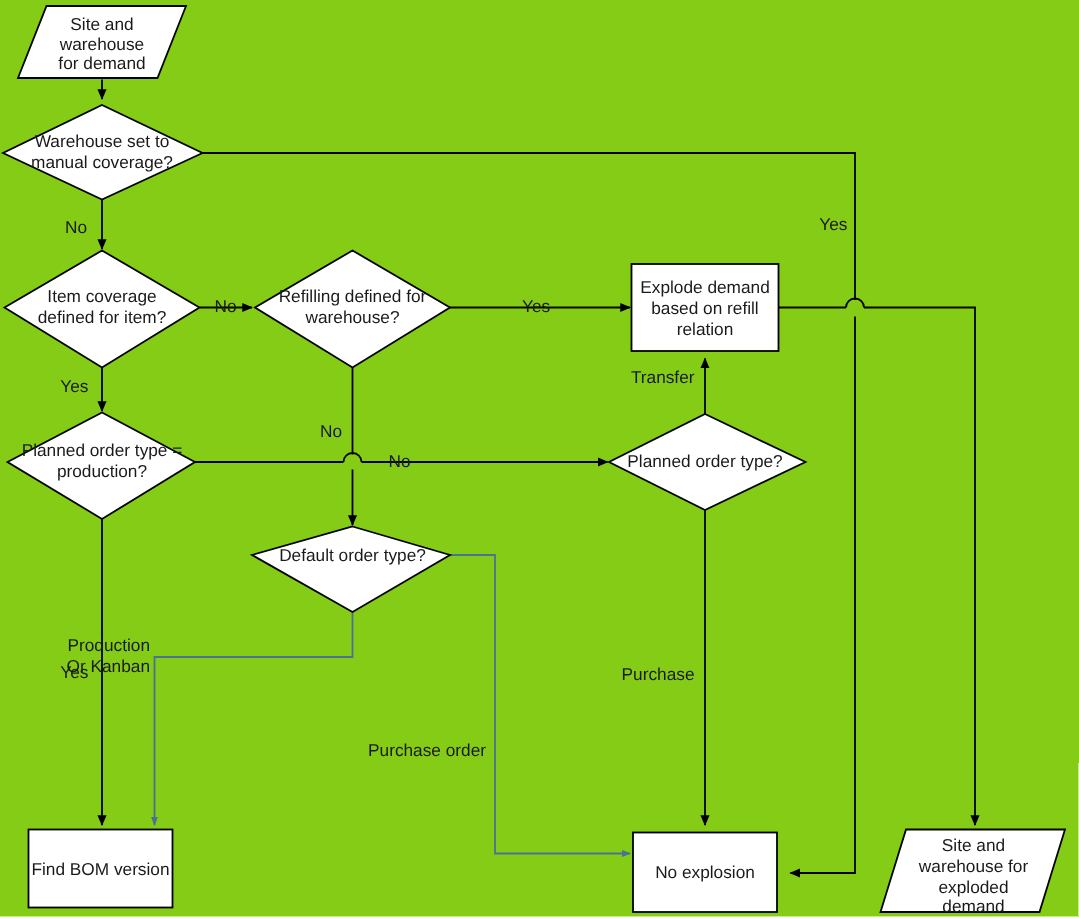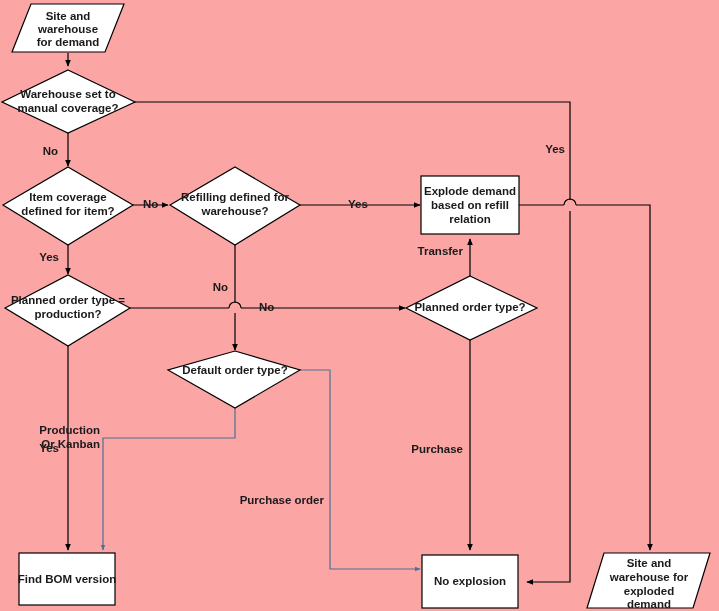--- a/index.html
+++ b/index.html
@@ -7,23 +7,22 @@
     padding: 0;
     background: #ffffff;
   }
   body {
     font-family: "Liberation Sans", sans-serif;
   }
   #canvas {
     position: relative;
     width: 719px;
     height: 611px;
-    background: #fca5a5;
+    background: #84cc16;
     overflow: hidden;
-    font-weight: bold;
   }
   #flow-svg {
     position: absolute;
     top: 0;
     left: 0;
     width: 719px;
     height: 611px;
   }
   .shape-text {
     font-family: "Liberation Sans", sans-serif;

